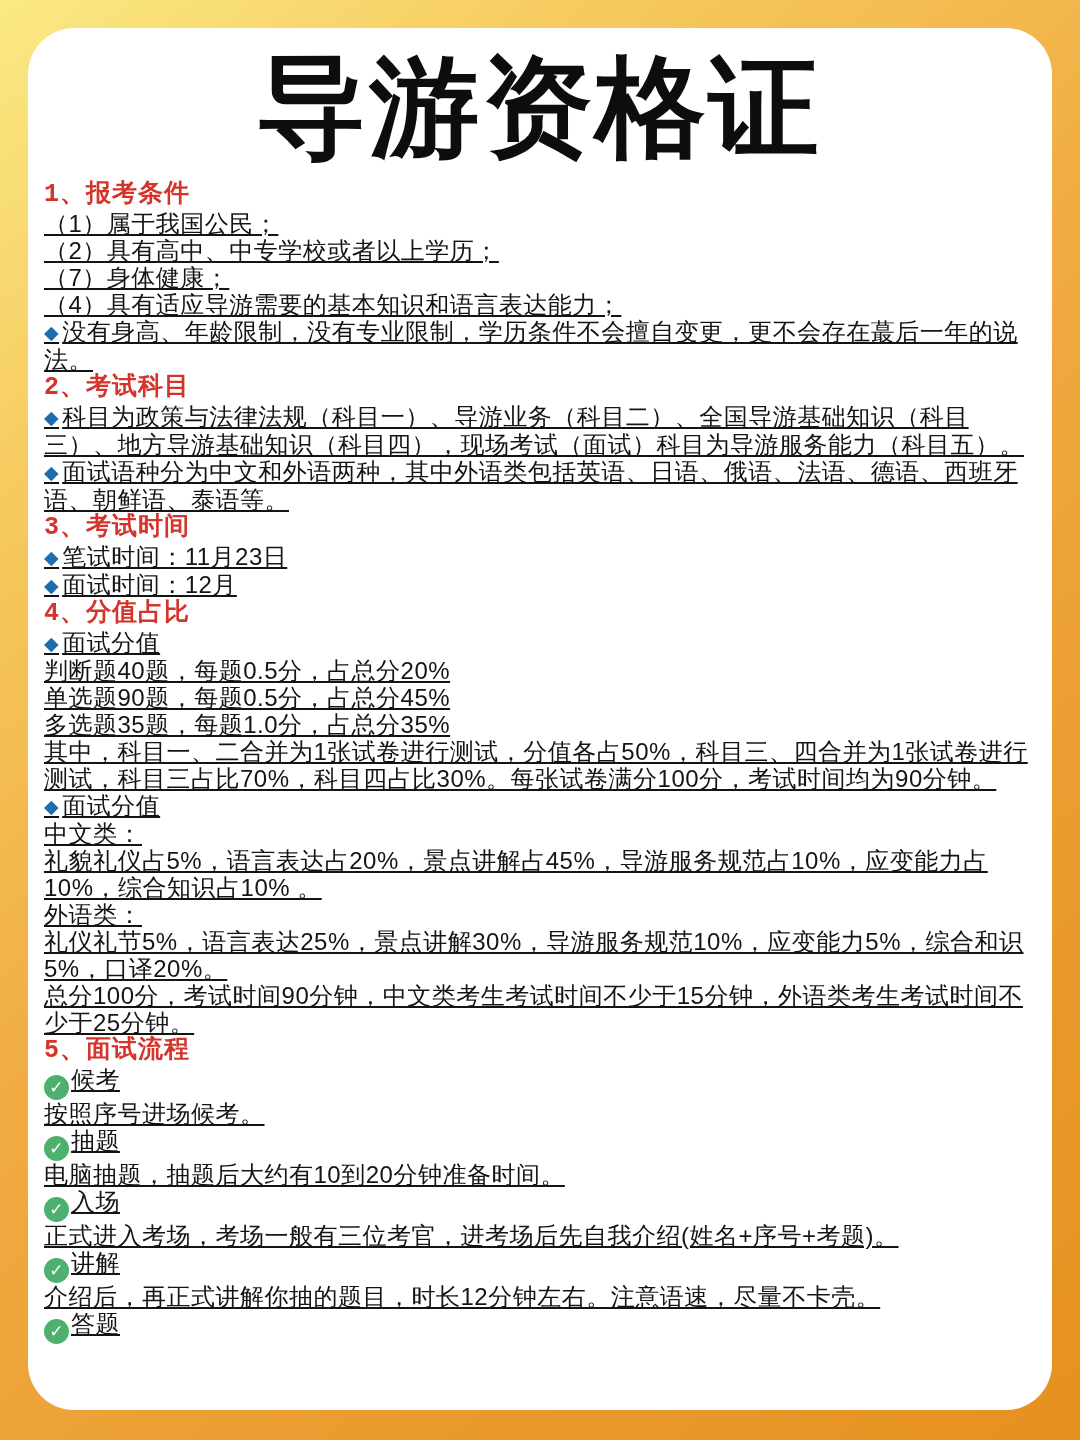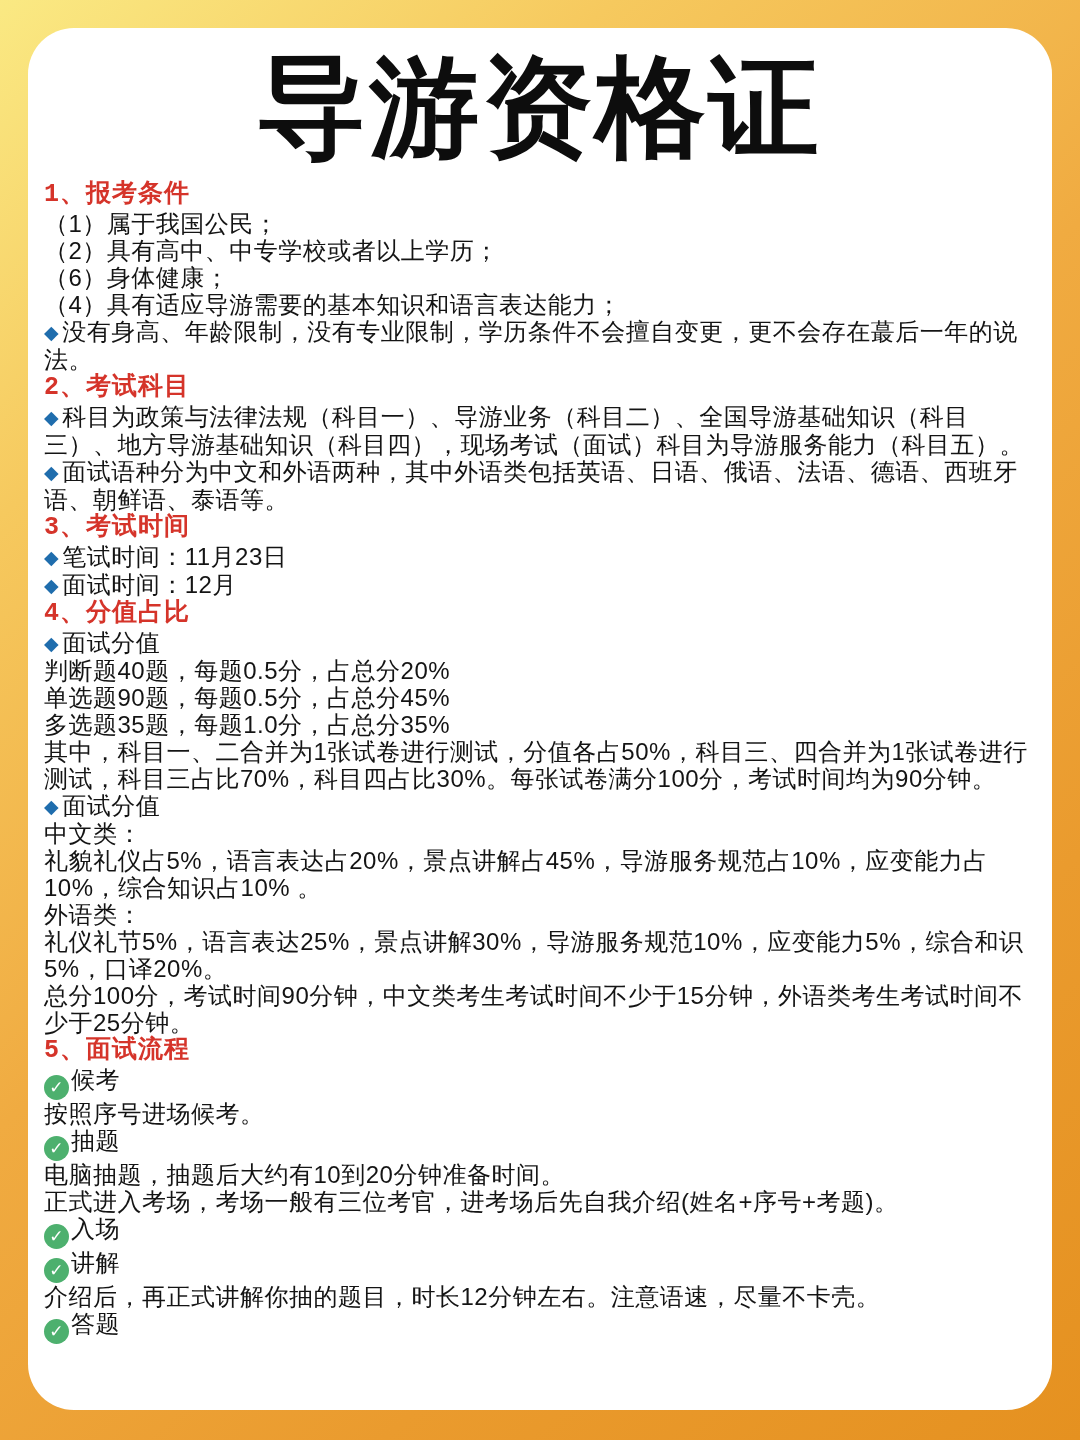--- a/index.html
+++ b/index.html
@@ -42,20 +42,21 @@
     line-height: 30px;
     font-weight: bold;
     letter-spacing: 1px;
     font-family: Liberation Mono, monospace;
   }
   .line {
     font-size: 24px;
     line-height: 27px;
     color: #141414;
     letter-spacing: 0.5px;
+    text-decoration: underline;
   }
   .diamond {
     color: #1f6dad;
     font-size: 19px;
     margin-right: 3px;
     vertical-align: 1px;
   }
   .check-icon {
     display: inline-flex;
     width: 25px;
@@ -75,21 +76,21 @@
 <body>
 
 <main class="card">
   <h1 class="title">导游资格证</h1>
   <div class="content">
 
     <section class="sec first">
       <div class="sec-h">1、报考条件</div>
       <div class="line">（1）属于我国公民；</div>
       <div class="line">（2）具有高中、中专学校或者以上学历；</div>
-      <div class="line">（6）身体健康；</div>
+      <div class="line">（7）身体健康；</div>
       <div class="line">（4）具有适应导游需要的基本知识和语言表达能力；</div>
       <div class="line"><span class="diamond">◆</span><span>没有身高、年龄限制，没有专业限制，学历条件不会擅自变更，更不会存在蕞后一年的说法。</span></div>
     </section>
 
     <section class="sec">
       <div class="sec-h">2、考试科目</div>
       <div class="line"><span class="diamond">◆</span><span>科目为政策与法律法规（科目一）、导游业务（科目二）、全国导游基础知识（科目三）、地方导游基础知识（科目四），现场考试（面试）科目为导游服务能力（科目五）。</span></div>
       <div class="line"><span class="diamond">◆</span><span>面试语种分为中文和外语两种，其中外语类包括英语、日语、俄语、法语、德语、西班牙语、朝鲜语、泰语等。</span></div>
     </section>
 
@@ -113,22 +114,22 @@
       <div class="line">礼仪礼节5%，语言表达25%，景点讲解30%，导游服务规范10%，应变能力5%，综合和识5%，口译20%。</div>
       <div class="line">总分100分，考试时间90分钟，中文类考生考试时间不少于15分钟，外语类考生考试时间不少于25分钟。</div>
     </section>
 
     <section class="sec gap-lg">
       <div class="sec-h">5、面试流程</div>
       <div class="line"><span class="check-icon">✓</span><span>候考</span></div>
       <div class="line">按照序号进场候考。</div>
       <div class="line"><span class="check-icon">✓</span><span>抽题</span></div>
       <div class="line">电脑抽题，抽题后大约有10到20分钟准备时间。</div>
+      <div class="line"><span class="check-icon">✓</span><span>入场</span></div>
       <div class="line">正式进入考场，考场一般有三位考官，进考场后先自我介绍(姓名+序号+考题)。</div>
-      <div class="line"><span class="check-icon">✓</span><span>入场</span></div>
       <div class="line"><span class="check-icon">✓</span><span>讲解</span></div>
       <div class="line">介绍后，再正式讲解你抽的题目，时长12分钟左右。注意语速，尽量不卡壳。</div>
       <div class="line"><span class="check-icon">✓</span><span>答题</span></div>
 
     </section>
 
   </div>
 </main>
 
 </body></html>

